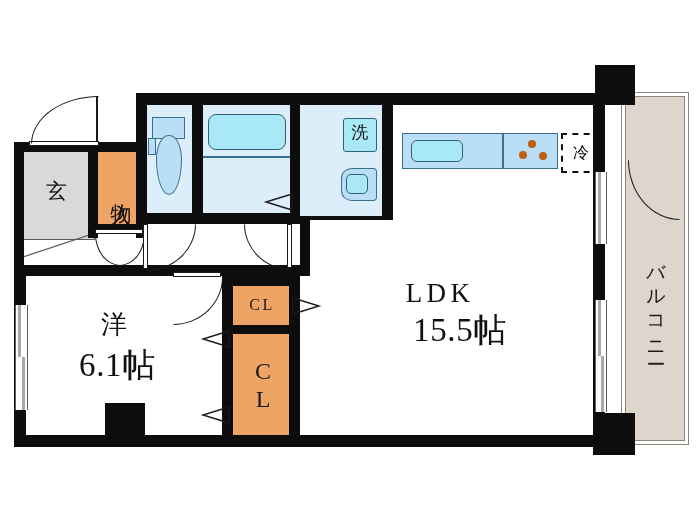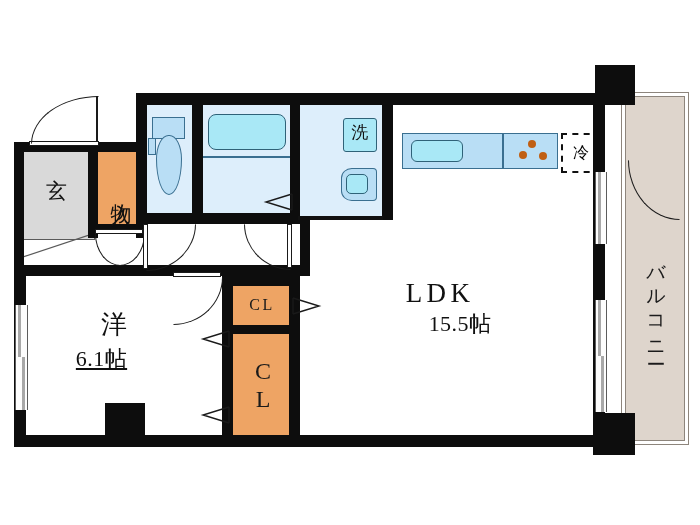--- a/index.html
+++ b/index.html
@@ -17,21 +17,21 @@
   .room-balcony{background:#ded5cc;border:1px solid #8d857c;}
 
   .fixture{background:#b9def5;border:1.5px solid #3a6f90;}
   .fixture-light{background:#a9e8f6;border:1.5px solid #2f6278;}
 
   
   .lbl{position:absolute;color:#111;line-height:1.12;text-align:center;
        letter-spacing:.04em;white-space:nowrap;}
   .lbl-v{writing-mode:vertical-rl;text-orientation:upright;white-space:nowrap;}
   .big-room{font-size:27px;letter-spacing:.16em;}
-  .big-room-sub{font-size:22px;letter-spacing:.02em;text-align:center;}
+  .big-room-sub{font-size:33px;letter-spacing:.02em;text-align:center;}
   .jp-room{font-size:26px;letter-spacing:.08em;}
   .cl-lbl{font-size:16px;letter-spacing:.16em;color:#1a1a1a;}
   .cl-lbl-big{font-size:24px;letter-spacing:.1em;color:#1a1a1a;}
   .mono-jp{font-size:21px;}
   .small-jp{font-size:15px;}
   .balc-lbl{font-size:19px;letter-spacing:.22em;color:#1b1b1b;}
 
   
   .arc{position:absolute;border:1.4px solid #1a1a1a;background:transparent;}
   .arc-br{border-top-color:transparent;border-left-color:transparent;border-radius:0 0 100% 0;}
@@ -210,21 +210,21 @@
       <line x1="29" y1="2" x2="29" y2="18" stroke="#1a1a1a" stroke-width="1.4"></line>
     </svg>
   </div>
 
   <div class="arc arc-bl" style="left:628px;top:160px;width:50px;height:58px;"></div>
 
   <div class="lbl big-room" style="left:370px;top:278px;width:140px;">LDK</div>
   <div class="lbl big-room-sub" style="left:390px;top:312px;width:140px;">15.5帖</div>
 
   <div class="lbl jp-room" style="left:75px;top:310px;width:80px;">洋</div>
-  <div class="lbl big-room-sub" style="left:44px;top:347px;width:115px;text-decoration:underline;">6.1帖</div>
+  <div class="lbl big-room-sub" style="left:60px;top:347px;width:115px;">6.1帖</div>
 
   <div class="lbl mono-jp" style="left:33px;top:180px;width:48px;">玄</div>
 
   <div class="lbl mono-jp lbl-v" style="left:102px;top:152px;height:72px;width:30px;">物入</div>
 
   <div class="lbl cl-lbl" style="left:235px;top:296px;width:54px;">CL</div>
   <div class="lbl cl-lbl-big lbl-v" style="left:246px;top:344px;height:84px;width:30px;">CL</div>
 
   <div class="lbl balc-lbl lbl-v" style="left:643px;top:240px;height:130px;width:24px;">バルコニー</div>
 

